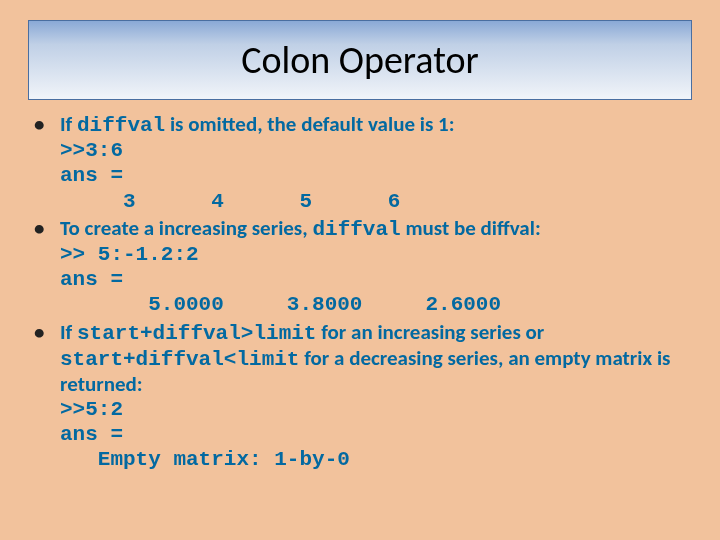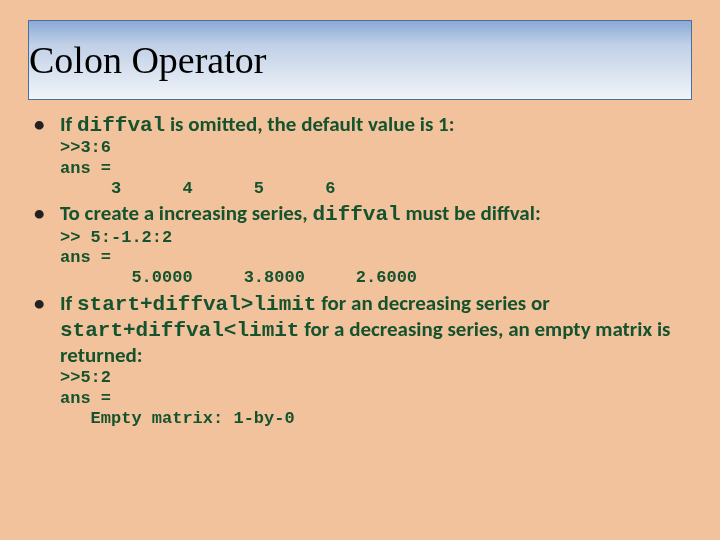--- a/index.html
+++ b/index.html
@@ -13,62 +13,62 @@
     background: #f2c29c;
     font-family: Calibri, "Segoe UI", Arial, sans-serif;
   }
   .title-box {
     margin: 20px 28px 10px 28px;
     height: 78px;
     background: linear-gradient(to bottom, #8aa9d6 0%, #c0d0e6 30%, #f1f4f9 100%);
     border: 1px solid #4a6ea0;
     display: flex;
     align-items: center;
-    font-family: Liberation Serif, serif;
+    justify-content: center;
   }
   .title-text {
     font-size: 38px;
     color: #000;
     font-weight: 400;
   }
   .content {
     margin: 12px 28px 0 28px;
   }
   ul.bullets {
     list-style: none;
     padding: 0;
     margin: 0;
   }
   ul.bullets > li {
     position: relative;
     padding-left: 32px;
     margin-bottom: 2px;
     font-size: 21px;
     line-height: 1.2;
-    color: #14532d;
+    color: #0369a1;
     font-weight: bold;
   }
   ul.bullets > li::before {
     content: "•";
     position: absolute;
     left: 6px;
     top: 0;
     font-size: 21px;
     color: #222;
   }
   .mono {
     font-family: "Courier New", Courier, monospace;
     font-weight: bold;
   }
   .codeblock {
     font-family: "Courier New", Courier, monospace;
     font-weight: bold;
     white-space: pre;
     line-height: 1.2;
-    font-size: 17px;
+    font-size: 21px;
   }
 </style>
 </head>
 <body>
 
 <div class="title-box">
   <div class="title-text">Colon Operator</div>
 </div>
 
 <div class="content">
@@ -82,20 +82,20 @@
     </li>
 
     <li>
       <span>To create a increasing series, </span><span class="mono">diffval</span><span> must be diffval:</span>
       <div class="codeblock">&gt;&gt; 5:-1.2:2
 ans =
        5.0000     3.8000     2.6000</div>
     </li>
 
     <li>
-      <span>If </span><span class="mono">start+diffval&gt;limit</span><span> for an decreasing series or </span><span class="mono">start+diffval&lt;limit</span><span> for a decreasing series, an empty matrix is returned:</span>
+      <span>If </span><span class="mono">start+diffval&gt;limit</span><span> for an increasing series or </span><span class="mono">start+diffval&lt;limit</span><span> for a decreasing series, an empty matrix is returned:</span>
       <div class="codeblock">&gt;&gt;5:2
 ans =
    Empty matrix: 1-by-0</div>
     </li>
 
   </ul>
 </div>
 
 </body></html>

